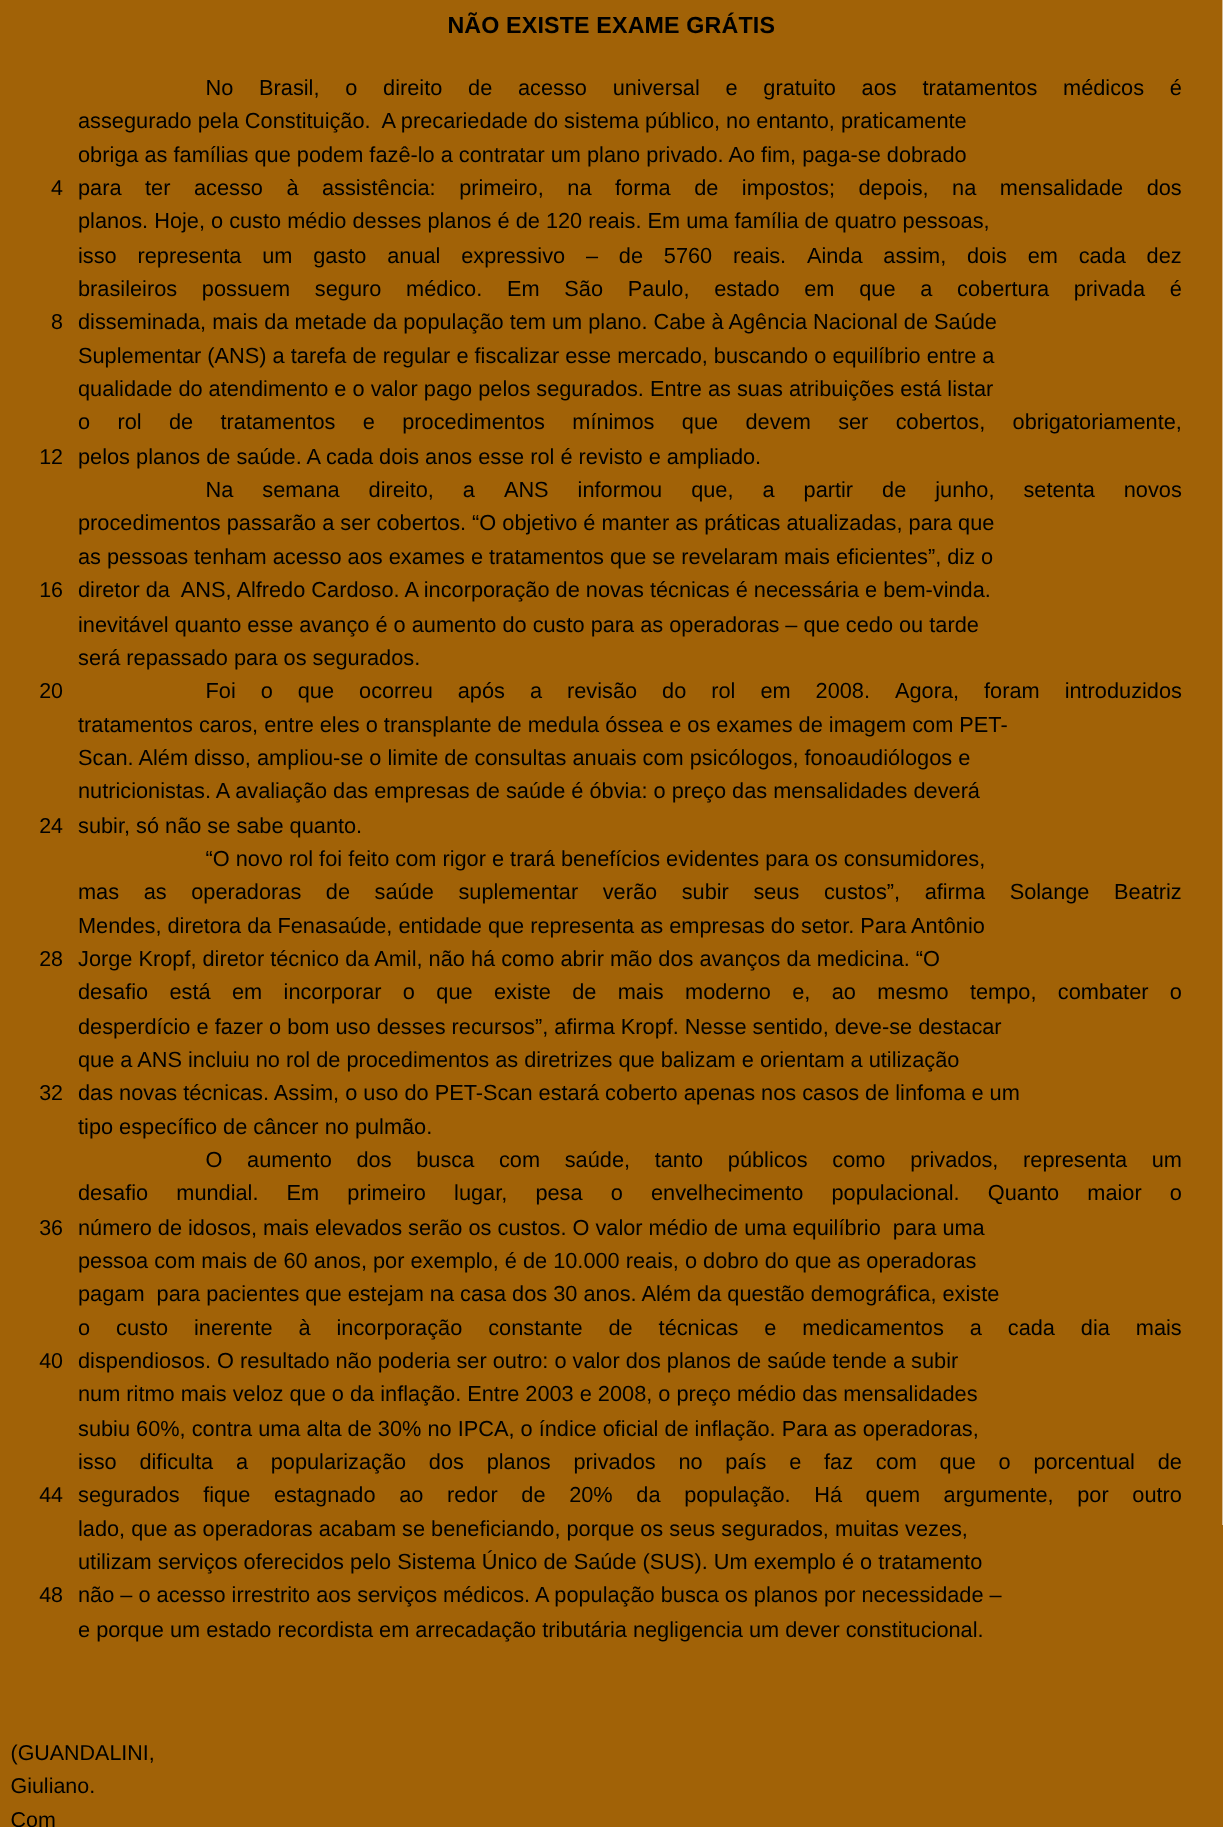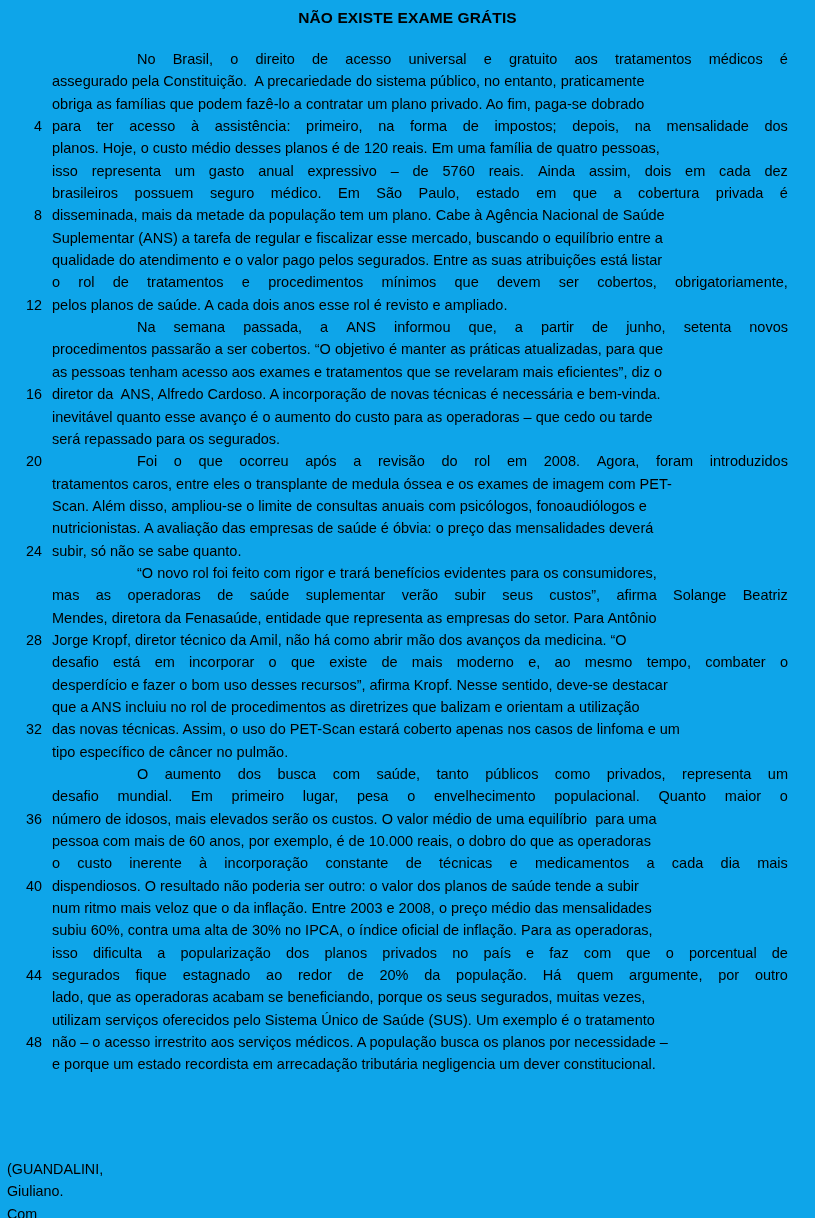--- a/index.html
+++ b/index.html
@@ -13,21 +13,21 @@
     height: 1218px;
     font-family: "Liberation Sans", sans-serif;
     color: #000000;
     overflow: hidden;
   }
 
   #page {
     position: relative;
     width: 815px;
     height: 1218px;
-    background: #0ea5e9;
+    background: #a16207;
   }
 
   
   .doc-title {
     position: absolute;
     top: 8px;
     left: 0;
     width: 815px;
     text-align: center;
     font-size: 15.5px;
@@ -246,21 +246,21 @@
       </div>
       <div class="line-row">
         <span class="line-num">12</span>
         <span class="line-text plain">pelos planos de saúde. A cada dois anos esse rol é revisto e ampliado.</span>
       </div>
       <div class="line-row">
         <span class="line-num"></span>
         <span class="line-text justify indent">
           <span>Na</span>
           <span>semana</span>
-          <span>passada,</span>
+          <span>direito,</span>
           <span>a</span>
           <span>ANS</span>
           <span>informou</span>
           <span>que,</span>
           <span>a</span>
           <span>partir</span>
           <span>de</span>
           <span>junho,</span>
           <span>setenta</span>
           <span>novos</span>
@@ -422,20 +422,24 @@
           <span>o</span>
         </span>
       </div>
       <div class="line-row">
         <span class="line-num">36</span>
         <span class="line-text plain">número de idosos, mais elevados serão os custos. O valor médio de uma equilíbrio  para uma</span>
       </div>
       <div class="line-row">
         <span class="line-num"></span>
         <span class="line-text plain">pessoa com mais de 60 anos, por exemplo, é de 10.000 reais, o dobro do que as operadoras</span>
+      </div>
+      <div class="line-row">
+        <span class="line-num"></span>
+        <span class="line-text plain">pagam  para pacientes que estejam na casa dos 30 anos. Além da questão demográfica, existe</span>
       </div>
       <div class="line-row">
         <span class="line-num"></span>
         <span class="line-text justify">
           <span>o</span>
           <span>custo</span>
           <span>inerente</span>
           <span>à</span>
           <span>incorporação</span>
           <span>constante</span>

